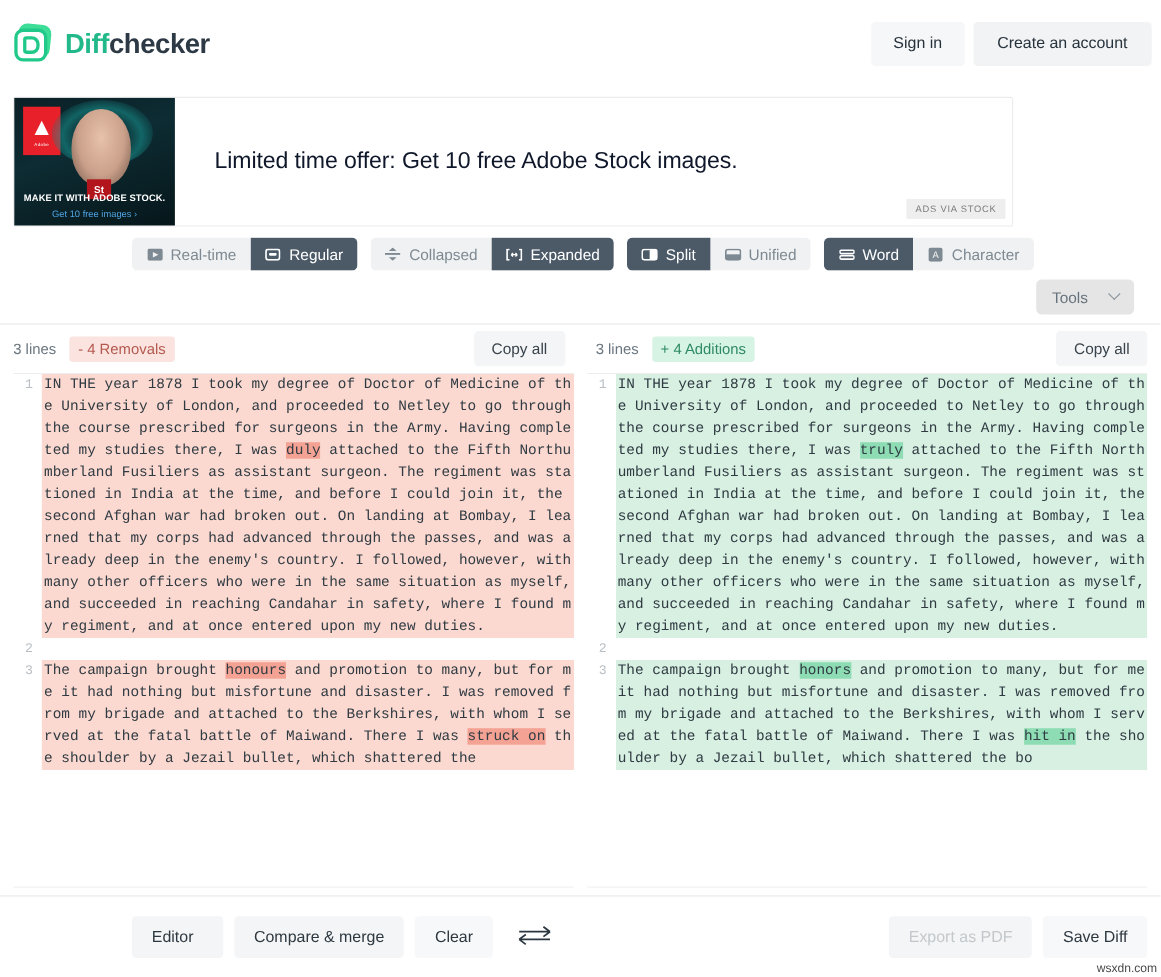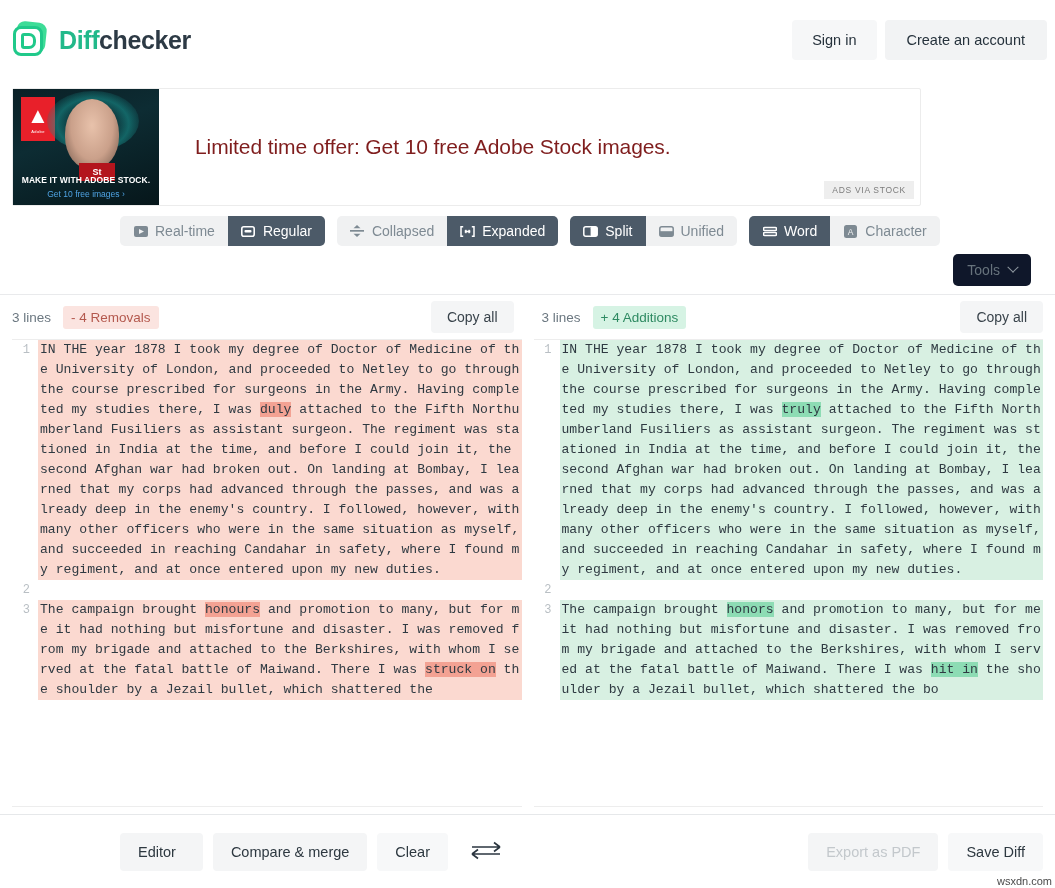--- a/index.html
+++ b/index.html
@@ -154,42 +154,42 @@
     background: radial-gradient(ellipse at 50% 38%, #e8c2ab 0%, #caa08a 55%, #6d5346 100%);
   }
   .ad-img .hair {
     position: absolute; left: 34px; top: 2px;
     width: 92px; height: 60px;
     border-radius: 50%;
     background: radial-gradient(ellipse at 50% 55%, rgba(20,120,120,0.0) 30%, rgba(24,150,146,0.55) 55%, rgba(10,60,66,0.1) 78%);
   }
   .ad-img .st-box {
     position: absolute; left: 66px; top: 74px;
-    width: 36px; height: 18px;
+    width: 22px; height: 18px;
     background: #b3151d;
     color: #fff; font-size: 9px; font-weight: bold;
     display: flex; align-items: center; justify-content: center;
   }
   .ad-img .ad-cta1 {
     position: absolute; left: 0; right: 0; bottom: 20px;
     text-align: center; color: #fff;
     font-size: 8.5px; font-weight: bold; letter-spacing: .1px;
   }
   .ad-img .ad-cta2 {
     position: absolute; left: 0; right: 0; bottom: 6px;
     text-align: center; color: #4fa3e3;
     font-size: 8.5px;
   }
   .ad-copy {
     flex: 1;
     display: flex;
     align-items: center;
     padding-left: 36px;
     font-size: 21px;
-    color: #7f1d1d;
+    color: #0f172a;
     letter-spacing: -0.1px;
   }
   .ads-via {
     position: absolute;
     right: 6px; bottom: 6px;
     background: #eeeeee;
     color: #7c7c7c;
     font-size: 8.5px;
     letter-spacing: .7px;
     padding: 4px 8px;
@@ -239,28 +239,28 @@
   .ico svg { display: block; }
 
   .tools-row {
     width: 100%;
     display: flex;
     justify-content: flex-end;
     padding-right: 12px;
     margin-top: 8px;
   }
   .tools-btn {
-    background: #0f172a;
+    background: #e5e5e5;
     color: #67737c;
     font-size: 14px;
     padding: 8px 14px;
     border-radius: 5px;
     display: flex;
     align-items: center;
-    gap: 9px;
+    gap: 20px;
     cursor: pointer;
     border: none;
     font-family: inherit;
   }
   .tools-btn .chev2 {
     width: 8px; height: 8px;
     border-right: 1.6px solid #8d979e;
     border-bottom: 1.6px solid #8d979e;
     transform: rotate(45deg) translate(-2px,-2px);
   }

